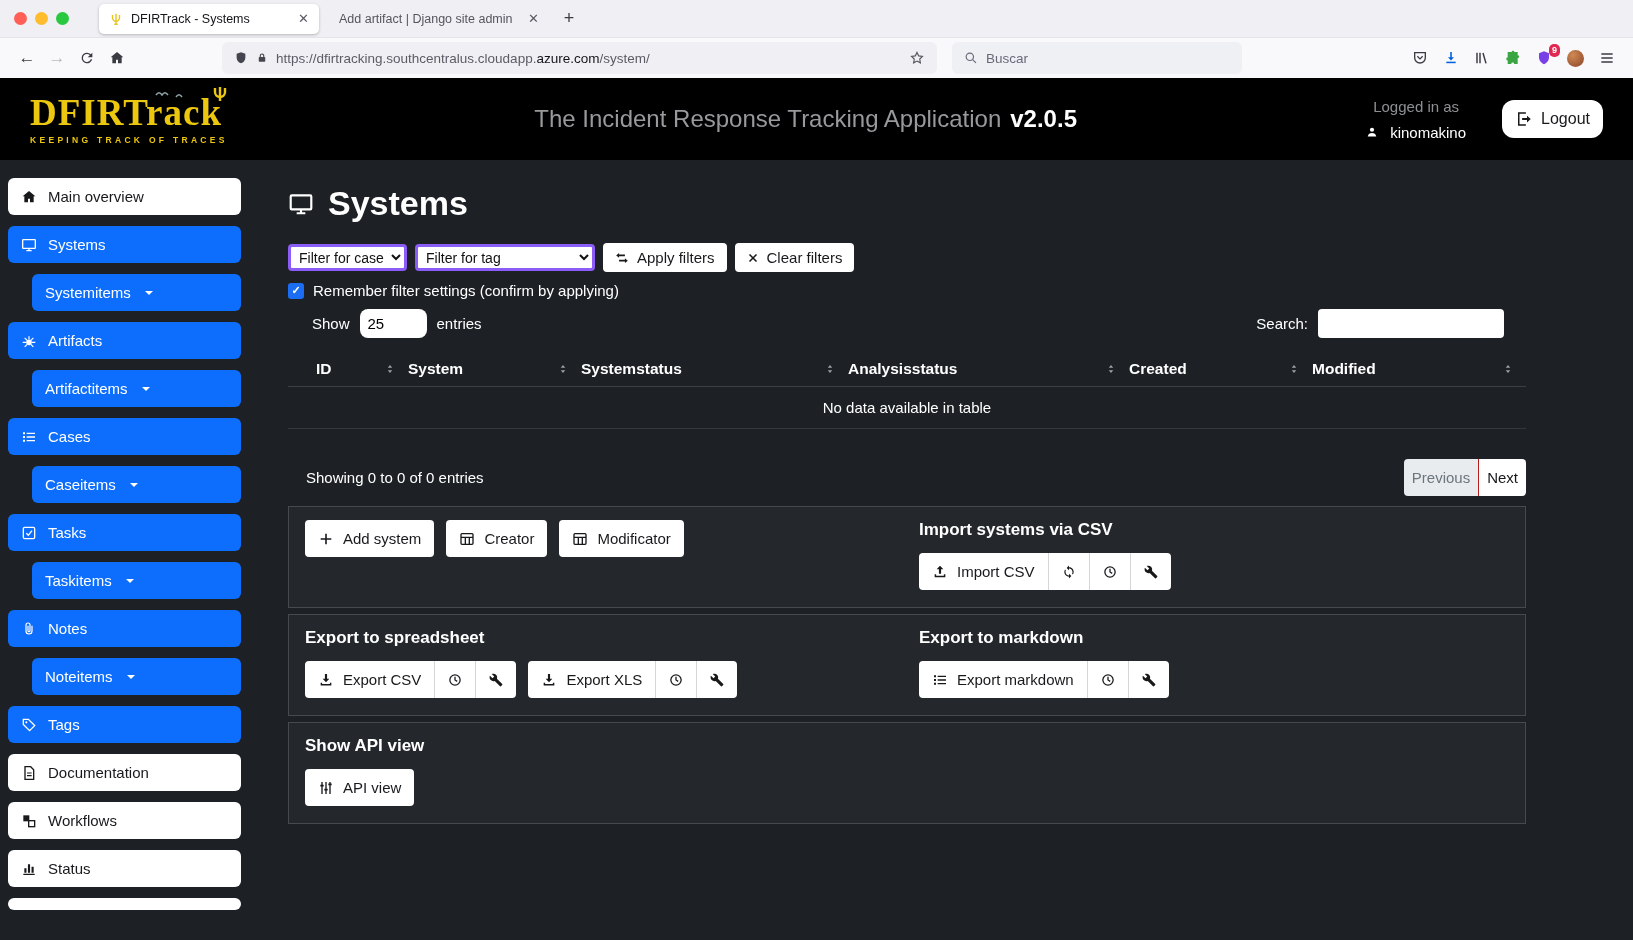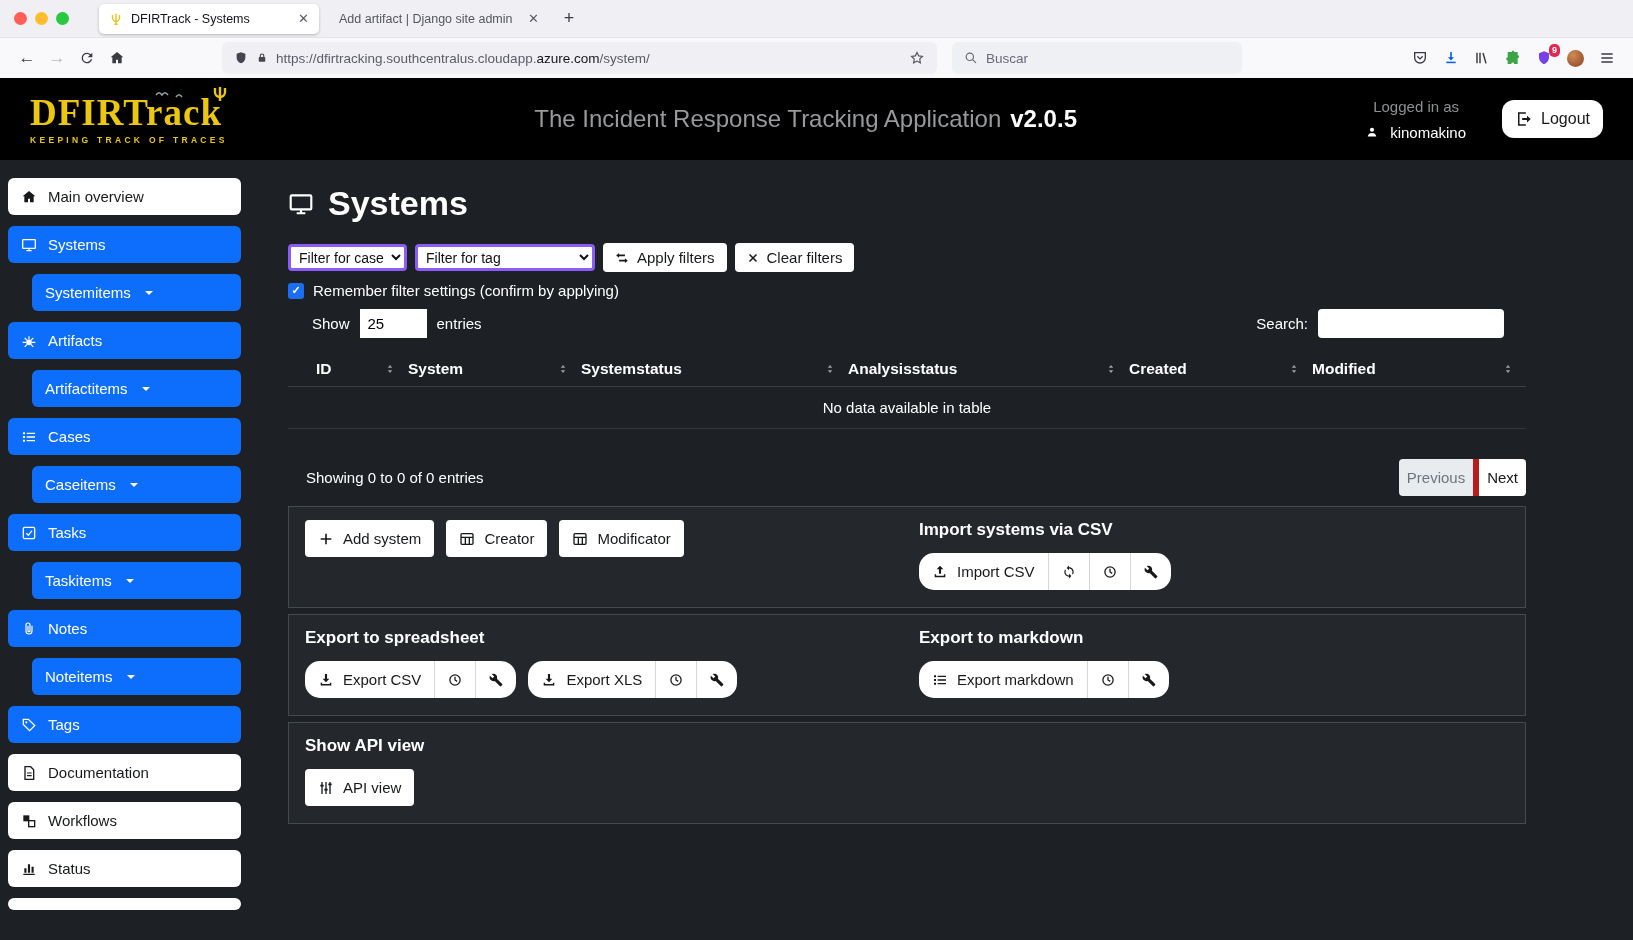--- a/index.html
+++ b/index.html
@@ -80,49 +80,49 @@
            padding:0 4px; font-family:inherit; color:#111; }
   .sel-case { width:119px; } .sel-tag { width:180px; }
   .wbtn { background:#fff; color:#17191b; border:none; height:29px; border-radius:4px; display:inline-flex;
           align-items:center; gap:8px; padding:0 12px; font-size:15px; font-family:inherit; }
   .checkrow { display:flex; align-items:center; gap:9px; margin-top:10px; font-size:15px; }
   .checkbox { width:16px; height:16px; border-radius:3px; background:#1b6ef3; display:grid; place-items:center;
               color:#fff; font-size:11px; font-weight:700; }
   .lenrow { display:flex; align-items:center; justify-content:space-between; margin-top:10px; font-size:15px; }
   .lenleft { display:flex; align-items:center; gap:10px; padding-left:24px; }
   .lenright { display:flex; align-items:center; gap:10px; padding-right:22px; }
-  .leninput { width:67px; height:29px; border-radius:0; border:none; padding:0 8px; font-size:15px; font-family:inherit; }
+  .leninput { width:67px; height:29px; border-radius:8px; border:none; padding:0 8px; font-size:15px; font-family:inherit; }
   .searchinput { width:186px; height:29px; border-radius:4px; border:none; padding:0 8px; font-size:15px; font-family:inherit; }
 
   table.dt { margin-top:14px; width:1238px; border-collapse:collapse; }
   .dt th { font-size:15.5px; font-weight:700; text-align:left; padding:8px 12px 8px 0;
            border-bottom:1px solid rgba(255,255,255,.14); color:#fff; }
   .dt th:first-child { padding-left:28px; }
   .thflex { display:flex; align-items:center; justify-content:space-between; gap:6px; }
   .sorti { width:12px; height:12px; fill:#9aa0a5; }
   .dt td.empty { text-align:center; font-size:15px; padding:12px 0; color:#fff;
                  border-bottom:1px solid rgba(255,255,255,.10); }
 
   .inforow { display:flex; justify-content:space-between; align-items:center; margin-top:30px; }
   .info { font-size:15px; padding-left:18px; }
   .pager { display:flex; border-radius:4px; overflow:hidden; }
   .page { height:37px; display:flex; align-items:center; padding:0 8px; font-size:15px; cursor:default; }
   .page.prev { background:#e9ecef; color:#6c757d; }
-  .page.next { background:#fff; color:#17191b; border-left:6px solid #b91c1c; }
+  .page.next { background:#fff; color:#17191b; border-left:1px solid #b91c1c; }
 
   .card { margin-top:10px; border:1px solid #454a4f; background:#24282c; padding:13px 16px 17px; }
   .card + .card { margin-top:6px; }
   .cardrow { display:flex; }
   .col-left { width:614px; }
   .col-right { flex:1; }
   .cardtitle { font-size:17px; font-weight:700; margin-bottom:13px; }
   .btnrow { display:flex; gap:12px; }
   .btn { background:#fff; border:none; border-radius:4px; color:#17191b; display:inline-flex; align-items:center;
          gap:9px; padding:0 13px; height:37px; font-size:15px; font-family:inherit; }
-  .grp { display:inline-flex; background:#fff; border-radius:15px; color:#17191b; }
+  .grp { display:inline-flex; background:#fff; border-radius:4px; color:#17191b; }
   .seg { display:flex; align-items:center; gap:9px; padding:0 13px; height:37px; font-size:15px; }
   .seg + .seg { border-left:1px solid #d6d6d6; }
 </style>
 </head>
 <body>
 
 <div>
   <div class="tabbar">
     <div class="traffic">
       <span class="dot red"></span>

